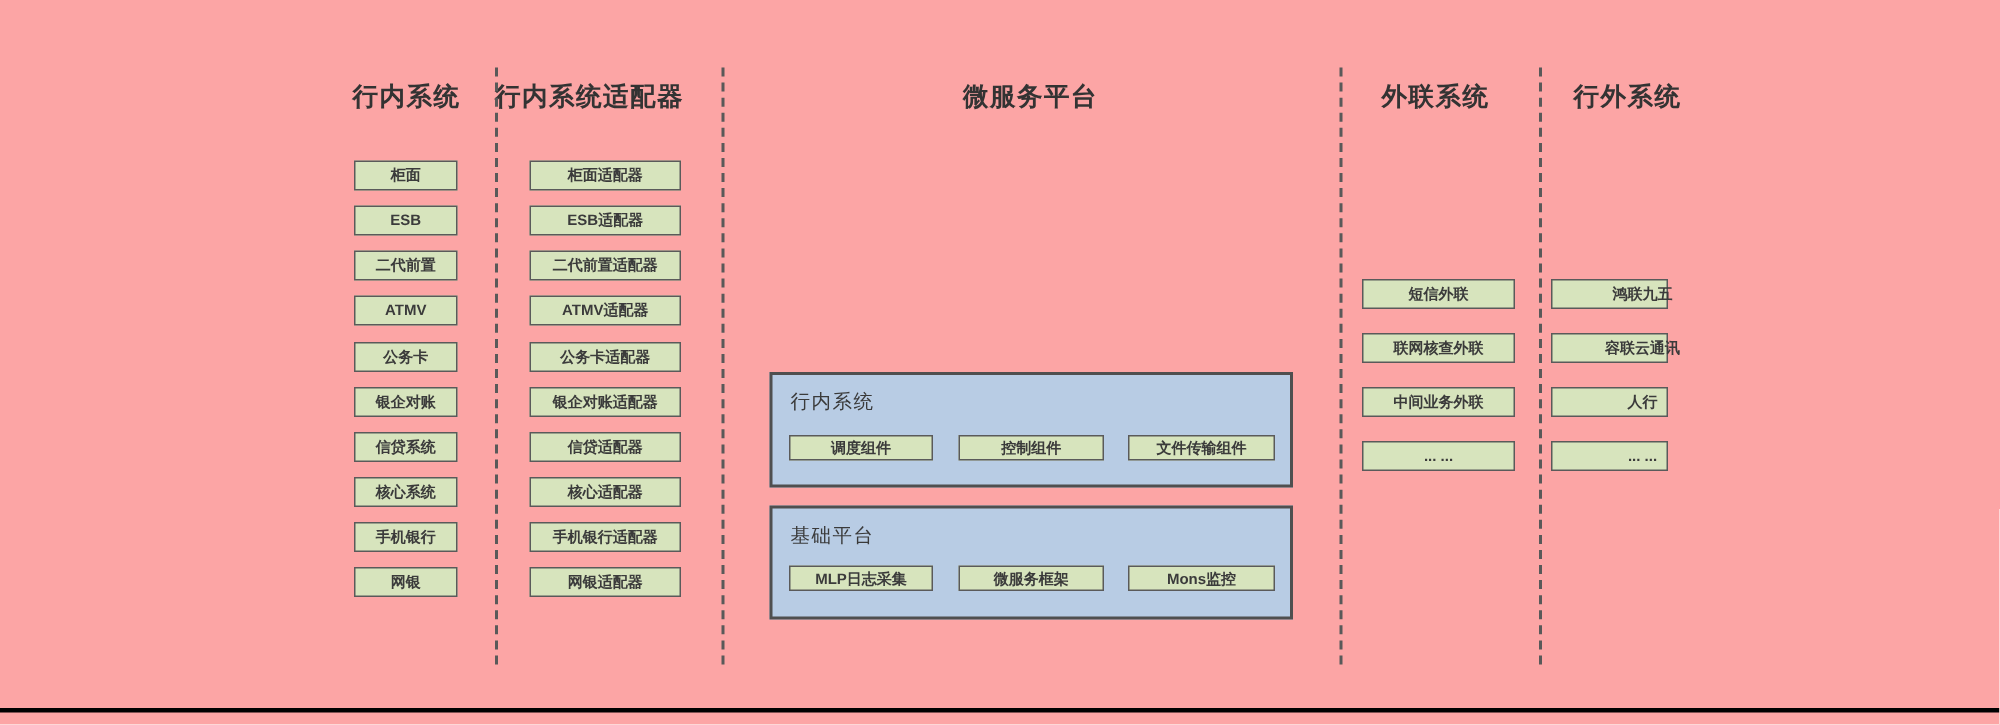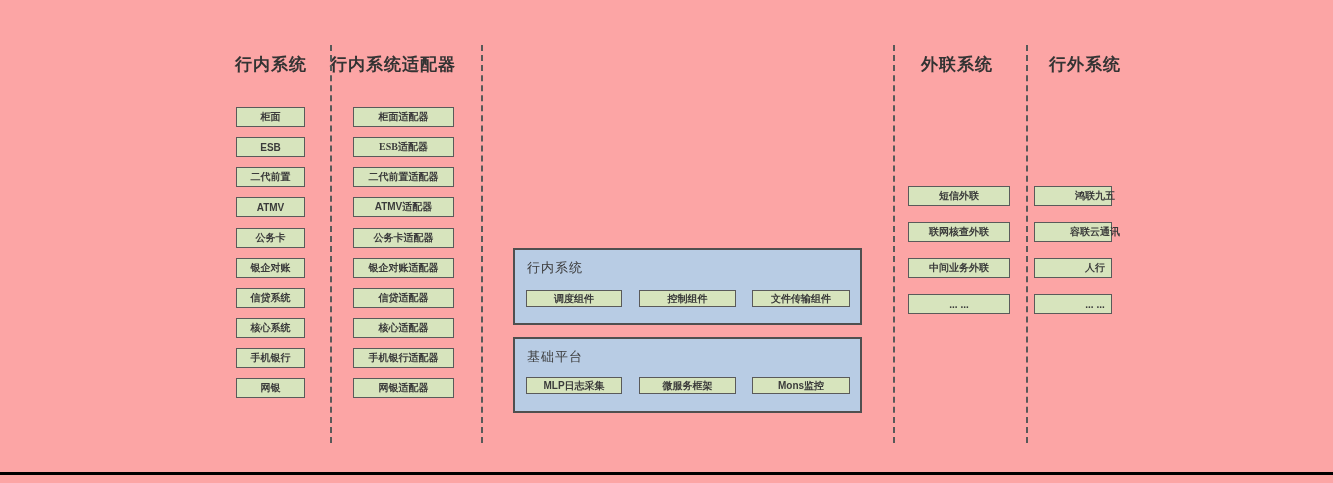--- a/index.html
+++ b/index.html
@@ -55,41 +55,42 @@
   
   .c5 { left:1034px; width:78px; height:20px;padding-left:44px; }
 </style>
 </head>
 <body>
 
 <div class="canvas">
 
   <div class="col-header" style="left:226px; width:90px;">行内系统</div>
   <div class="col-header" style="left:330px; width:120px;">行内系统适配器</div>
+  <div class="col-header" style="left:627px; width:120px;">微服务平台</div>
   <div class="col-header" style="left:897px; width:120px;">外联系统</div>
   <div class="col-header" style="left:1025px; width:120px;">行外系统</div>
 
   <div class="divider" style="left:330px;"></div>
   <div class="divider" style="left:481px;"></div>
   <div class="divider" style="left:893px;"></div>
   <div class="divider" style="left:1026px;"></div>
 
   <div class="gbox c1" style="top:107px;">柜面</div>
   <div class="gbox c1" style="top:137px;">ESB</div>
   <div class="gbox c1" style="top:167px;">二代前置</div>
   <div class="gbox c1" style="top:197px;">ATMV</div>
   <div class="gbox c1" style="top:228px;">公务卡</div>
   <div class="gbox c1" style="top:258px;">银企对账</div>
   <div class="gbox c1" style="top:288px;">信贷系统</div>
   <div class="gbox c1" style="top:318px;">核心系统</div>
   <div class="gbox c1" style="top:348px;">手机银行</div>
   <div class="gbox c1" style="top:378px;">网银</div>
 
   <div class="gbox c2" style="top:107px;">柜面适配器</div>
-  <div class="gbox c2" style="top:137px;font-family:Liberation Serif, serif;">ESB适配器</div>
+  <div class="gbox c2" style="top:137px;">ESB适配器</div>
   <div class="gbox c2" style="top:167px;">二代前置适配器</div>
   <div class="gbox c2" style="top:197px;">ATMV适配器</div>
   <div class="gbox c2" style="top:228px;">公务卡适配器</div>
   <div class="gbox c2" style="top:258px;">银企对账适配器</div>
   <div class="gbox c2" style="top:288px;">信贷适配器</div>
   <div class="gbox c2" style="top:318px;">核心适配器</div>
   <div class="gbox c2" style="top:348px;">手机银行适配器</div>
   <div class="gbox c2" style="top:378px;">网银适配器</div>
 
 

